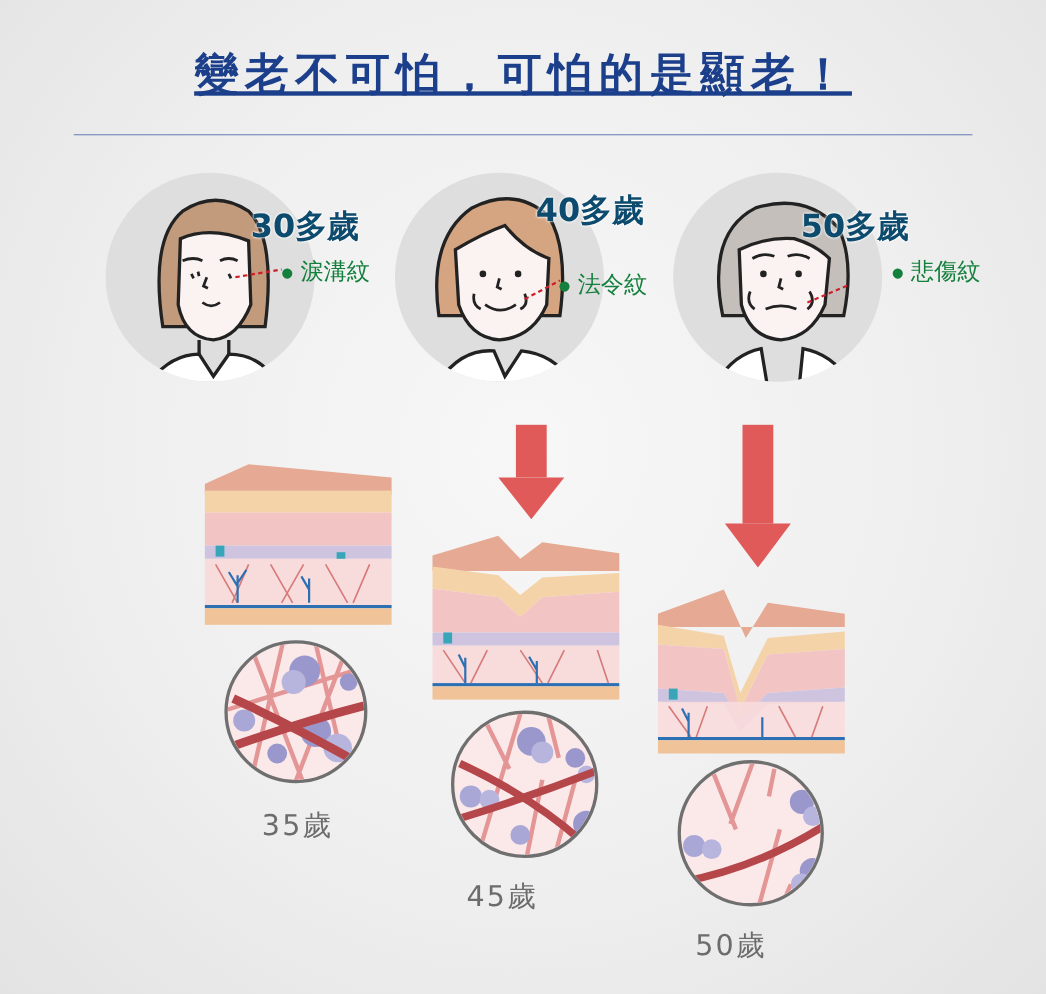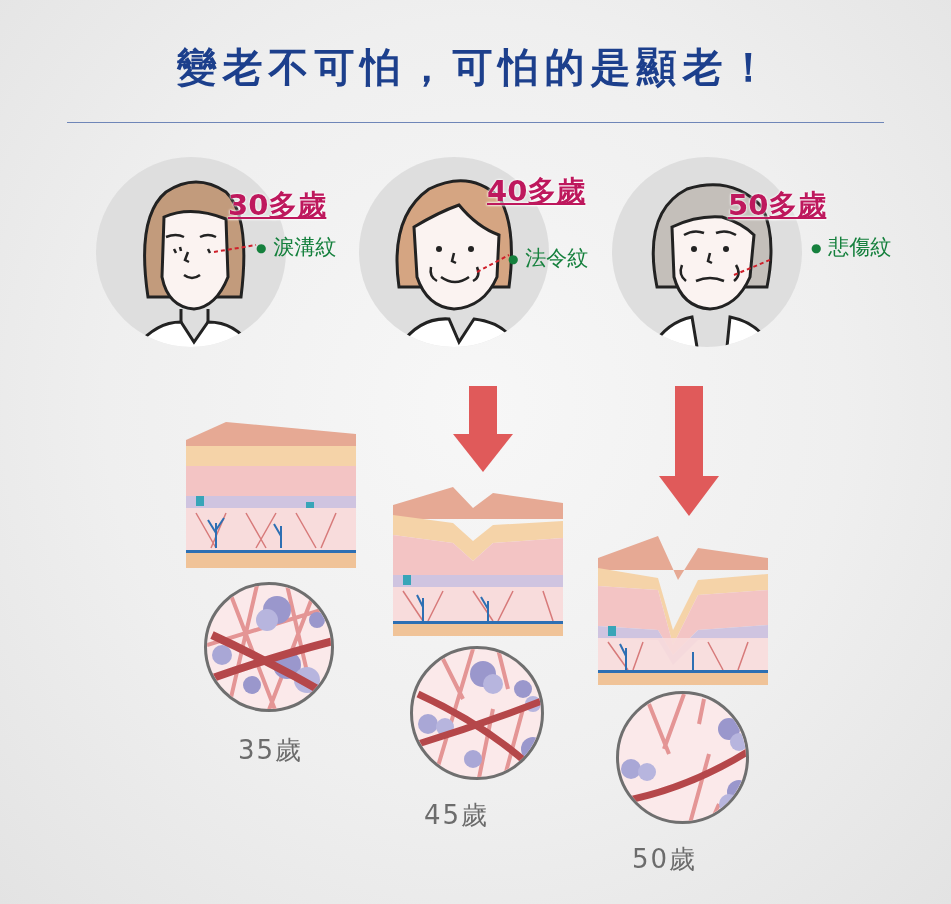--- a/index.html
+++ b/index.html
@@ -4,35 +4,34 @@
 <style>
   * { margin:0; padding:0; box-sizing:border-box; }
   body {
     width:951px; height:904px; overflow:hidden;
     background: radial-gradient(ellipse at 50% 45%, #f7f7f7 0%, #efefef 55%, #e3e3e3 100%);
     font-family: "DejaVu Sans", "Liberation Sans", sans-serif;
     position:relative;
   }
   .title {
     position:absolute; left:0; top:40px; width:951px; text-align:center;
-    font-size:40px; font-weight:bold; color:#1c3f8c; letter-spacing:6px;
+    font-size:40px; font-weight:bold; color:#1c3f8c; letter-spacing:6px;text-decoration:underline;
   }
   .divider {
     position:absolute; left:67px; top:122px; width:817px; height:1px; background:#6f86b8;
   }
   .face-circle {
     position:absolute; width:190px; height:190px; border-radius:50%;
     background:#dedede; overflow:hidden;
   }
   .face-circle svg { position:absolute; left:0; top:0; }
   .age-label {
-    position:absolute; font-size:29px; font-weight:bold; color:#be185d;
+    position:absolute; font-size:29px; font-weight:bold; color:#0c4a6e;
     text-shadow: 0 0 2px #fff, 0 0 3px #fff;
     white-space:nowrap;
-    text-decoration:underline;
   }
   .wrinkle-label {
     position:absolute; font-size:21px; font-weight:normal; color:#15803d; white-space:nowrap;
   }
   .arrow { position:absolute; }
   .skin-block { position:absolute; }
   .micro {
     position:absolute; border-radius:50%; border:3px solid #6f6f6f; overflow:hidden;
     background:#fbe9ea;
   }

